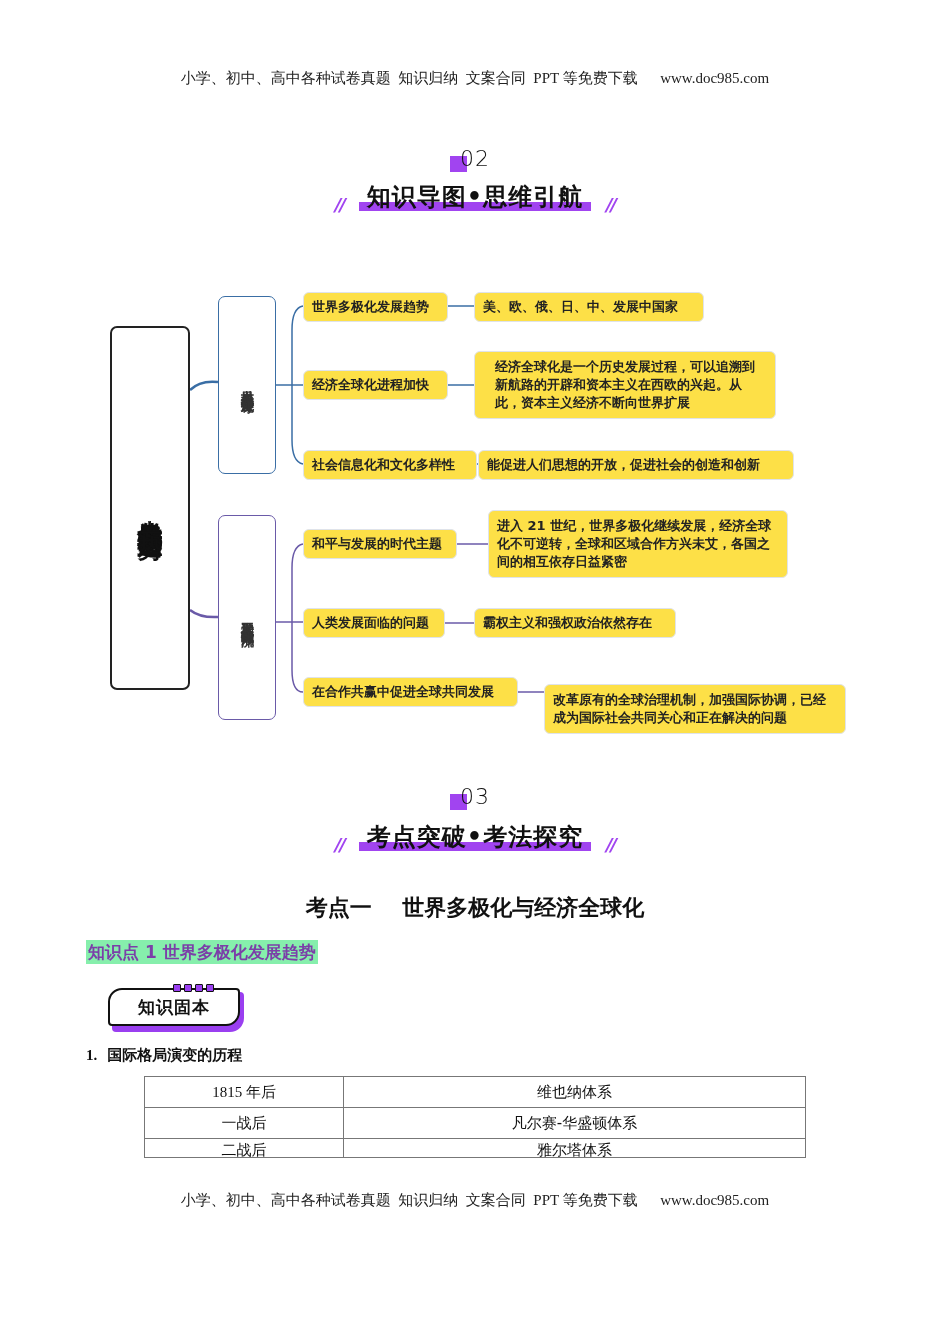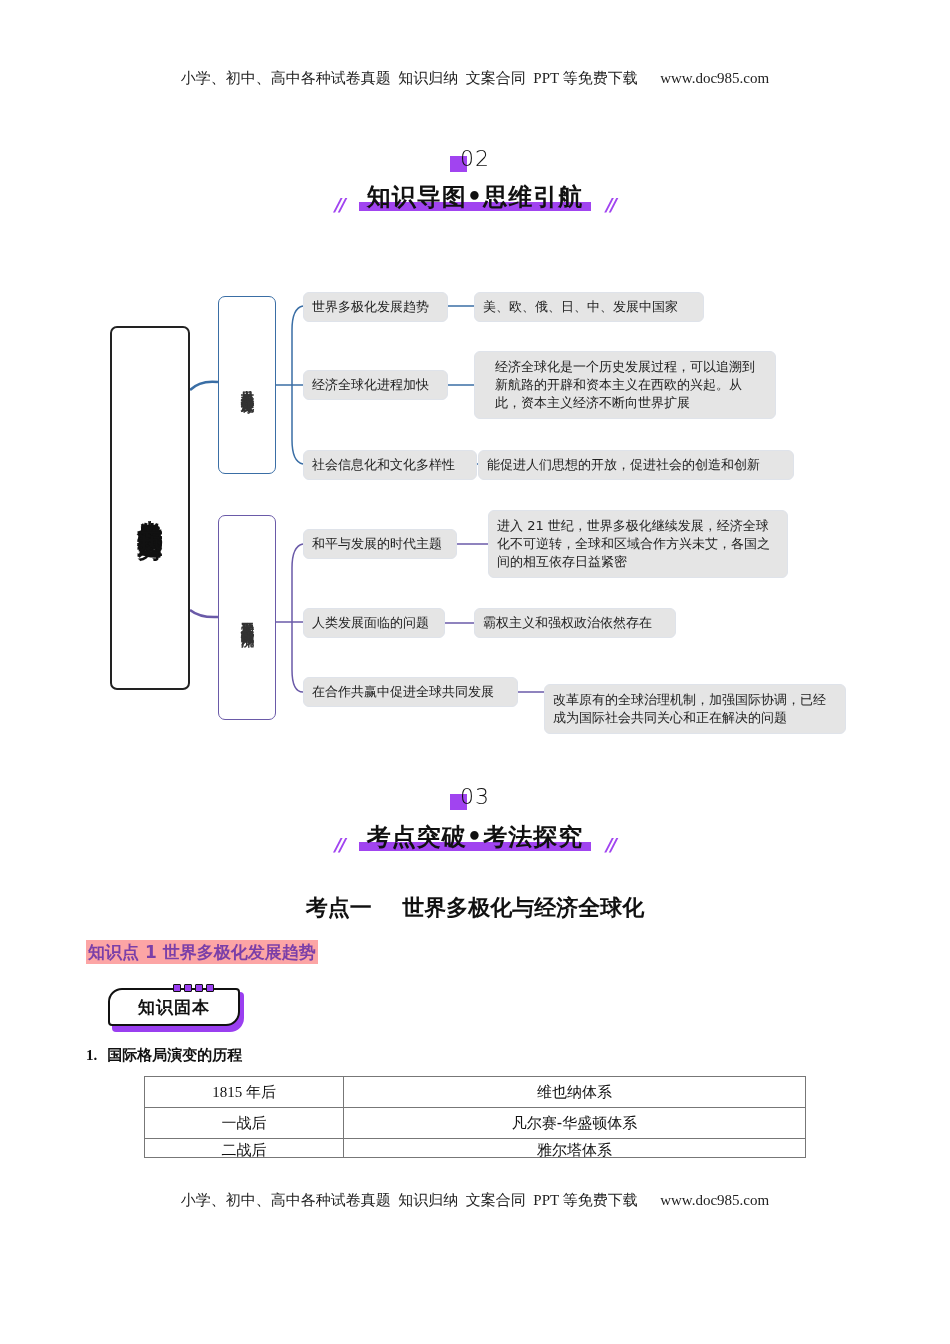--- a/index.html
+++ b/index.html
@@ -43,30 +43,30 @@
   .vtext { writing-mode: vertical-rl; text-orientation: upright; font-weight: bold; }
   .mm-root .vtext { font-size: 25px; letter-spacing: 1px; color: #111; }
   .mm-l1 {
     position: absolute; width: 58px; box-sizing: border-box; border-radius: 7px; background: #fff;
     display: flex; align-items: center; justify-content: center;
   }
   .mm-l1 .vtext { font-size: 13px; color: #333; letter-spacing: 1px; }
   .mm-l1.blue { border: 1.5px solid #3a6ea5; }
   .mm-l1.purple { border: 1.5px solid #6a5aa8; }
   .mm-node {
-    position: absolute; border: 1.5px solid #dfe3ea; border-radius: 6px; background: #e5e5e5; box-sizing: border-box;
-    font-size: 13px; font-weight: normal; color: #222; padding: 0 8px; display: flex; align-items: center;
+    position: absolute; border: 1.5px solid #dfe3ea; border-radius: 6px; background: #fde047; box-sizing: border-box;
+    font-size: 13px; font-weight: bold; color: #222; padding: 0 8px; display: flex; align-items: center;
     line-height: 18px;
   }
   .mm-node.tall { padding: 5px 8px; }
   svg.lines { position: absolute; left: 0; top: 0; }
   
   .kd-title { position: absolute; left: 0; width: 950px; text-align: center; font-size: 22px; font-weight: bold; color: #111; white-space: pre; }
   .kp-label {
-    position: absolute; left: 86px; top: 940px; background: #fca5a5; padding: 0 2px;
+    position: absolute; left: 86px; top: 940px; background: #86efac; padding: 0 2px;
     font-size: 17px; font-weight: bold; color: #7b3fa8; line-height: 24px;
   }
   .badge {
     position: absolute; left: 108px; top: 986px; width: 114px; height: 46px;
   }
   .badge .shadow {
     position: absolute; left: 4px; top: 6px; width: 132px; height: 40px; background: #9a3ff0;
     border-radius: 14px 4px 14px 4px;
   }
   .badge .box {

